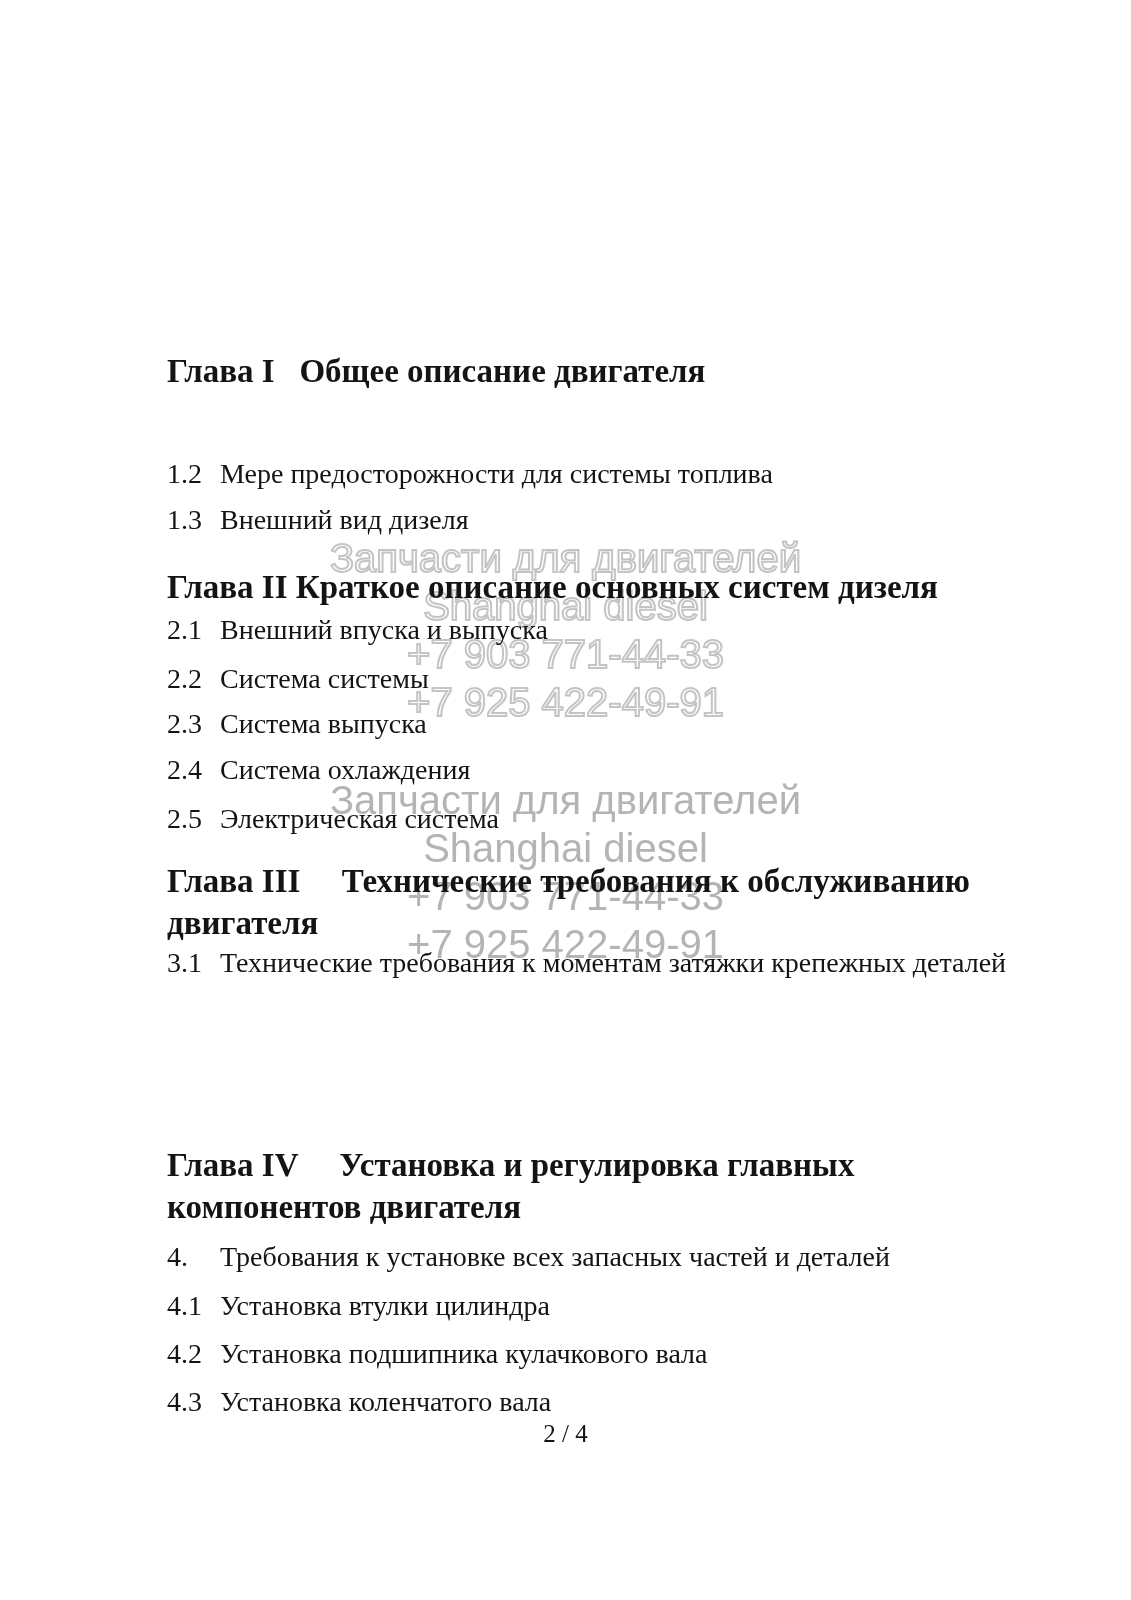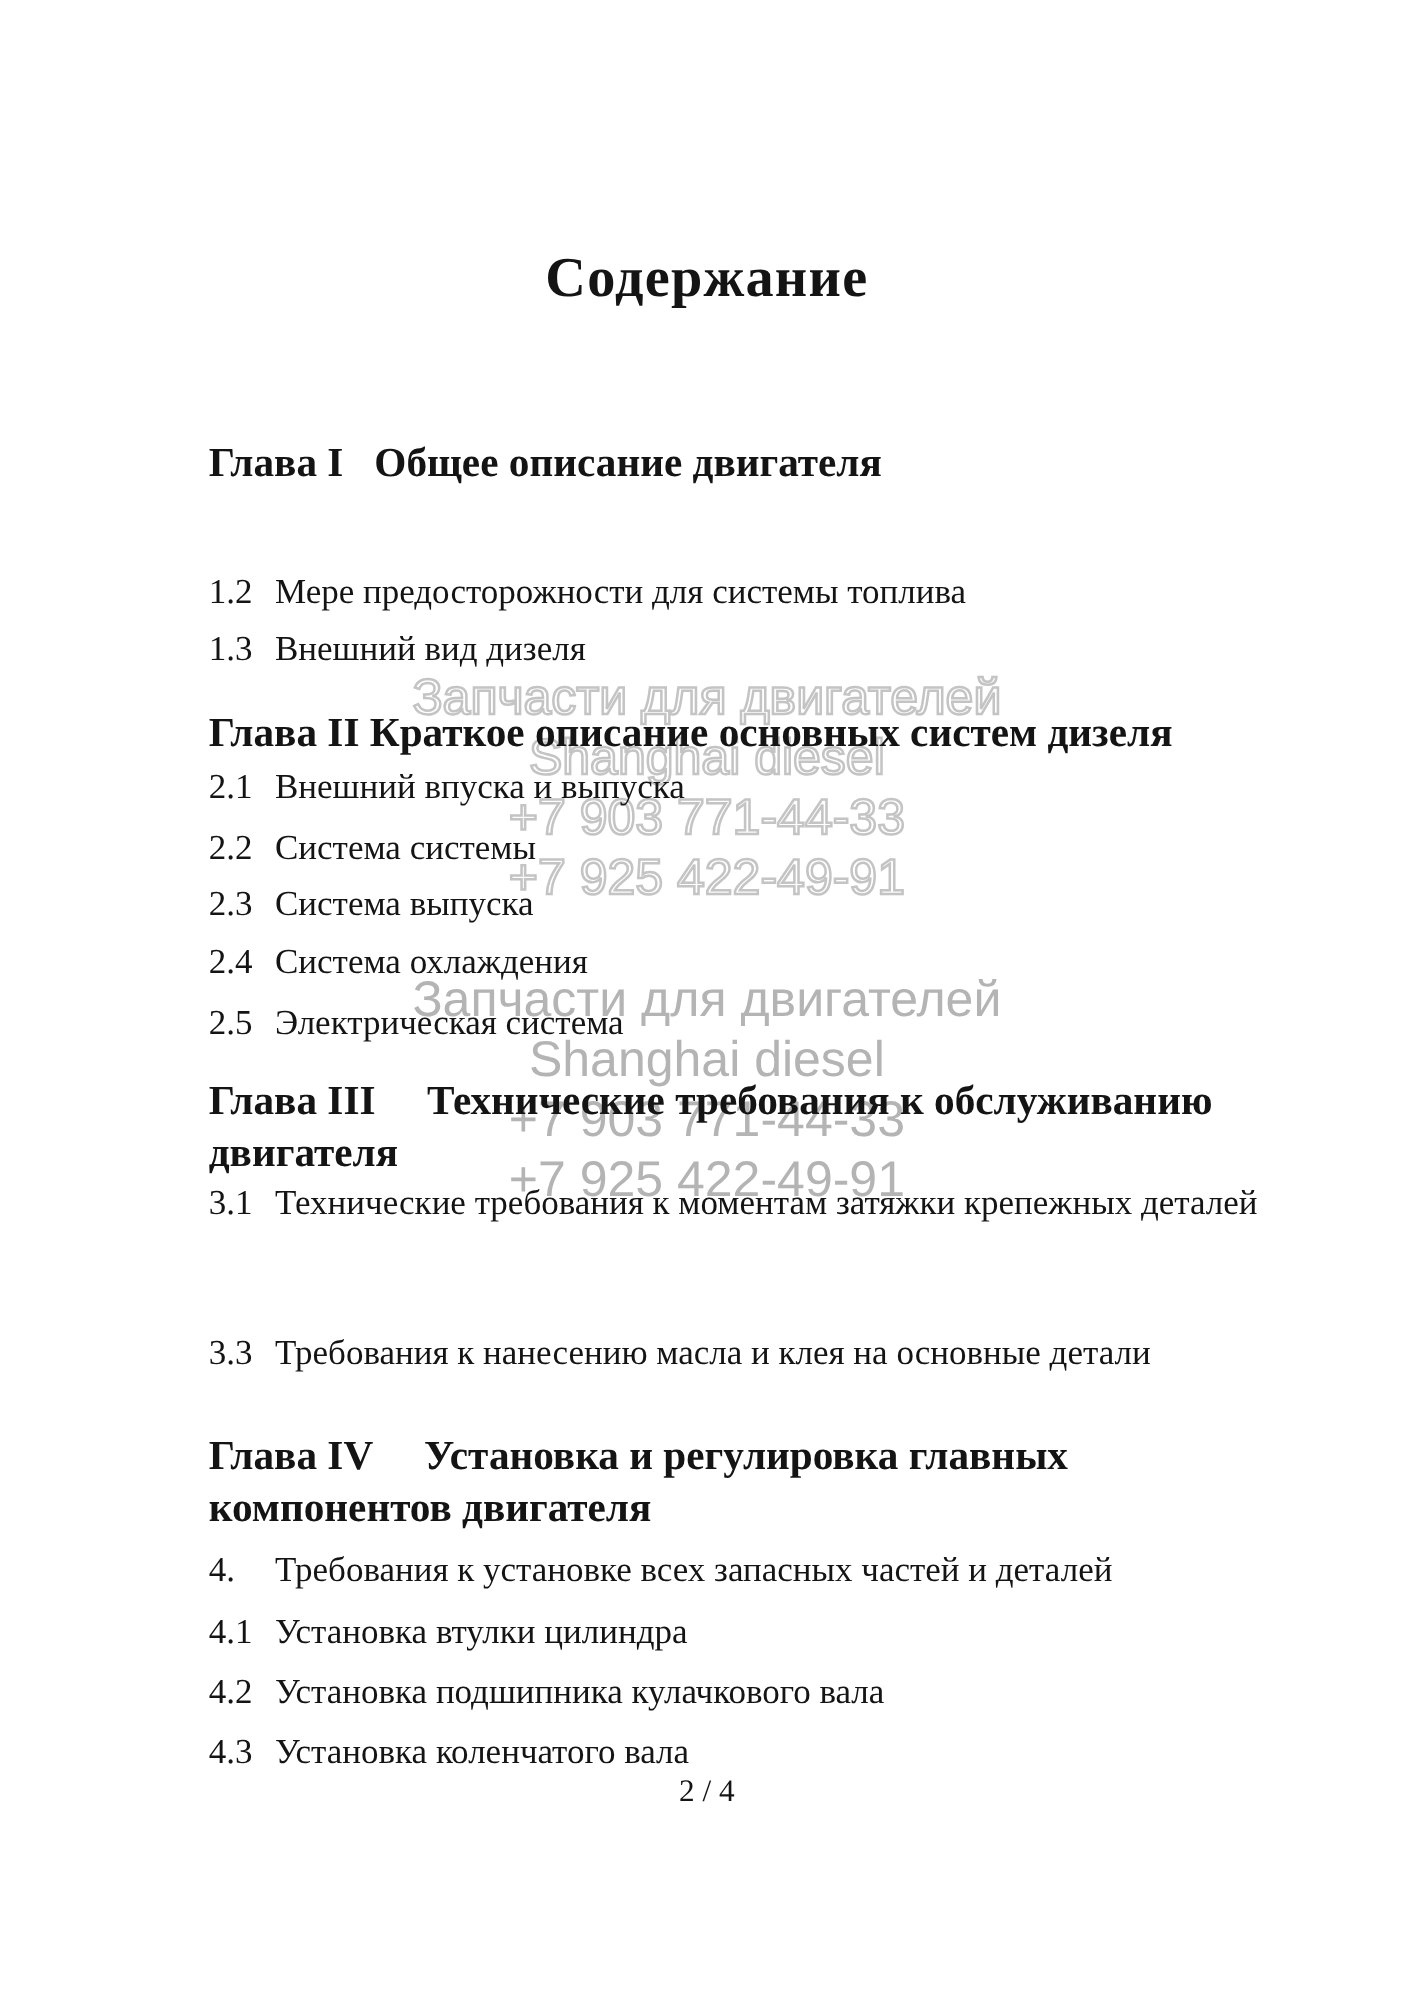--- a/index.html
+++ b/index.html
@@ -100,21 +100,20 @@
     <div class="wm-line">+7 925 422-49-91</div>
   </div>
 
   <div class="wm wm-solid" style="top:776px">
     <div class="wm-line">Запчасти для двигателей</div>
     <div class="wm-line">Shanghai diesel</div>
     <div class="wm-line">+7 903 771-44-33</div>
     <div class="wm-line">+7 925 422-49-91</div>
   </div>
 
-  <h1 class="doc-title">Содержание</h1>
 
   <h2 class="ch" style="top:350px">Глава I   Общее описание двигателя</h2>
   <div class="item" style="top:458px">
     <span class="num">1.2</span>
     <span class="txt">Мере предосторожности для системы топлива</span>
   </div>
   <div class="item" style="top:504px">
     <span class="num">1.3</span>
     <span class="txt">Внешний вид дизеля</span>
   </div>
@@ -140,24 +139,20 @@
     <span class="num">2.5</span>
     <span class="txt">Электрическая система</span>
   </div>
 
   <h2 class="ch" style="top:860px">Глава III     Технические требования к обслуживанию
 двигателя</h2>
   <div class="item" style="top:947px">
     <span class="num">3.1</span>
     <span class="txt">Технические требования к моментам затяжки крепежных деталей</span>
   </div>
-  <div class="item" style="top:1067px">
-    <span class="num">3.3</span>
-    <span class="txt">Требования к нанесению масла и клея на основные детали</span>
-  </div>
 
   <h2 class="ch" style="top:1144px">Глава IV     Установка и регулировка главных
 компонентов двигателя</h2>
   <div class="item" style="top:1241px">
     <span class="num">4.</span>
     <span class="txt">Требования к установке всех запасных частей и деталей</span>
   </div>
   <div class="item" style="top:1290px">
     <span class="num">4.1</span>
     <span class="txt">Установка втулки цилиндра</span>

